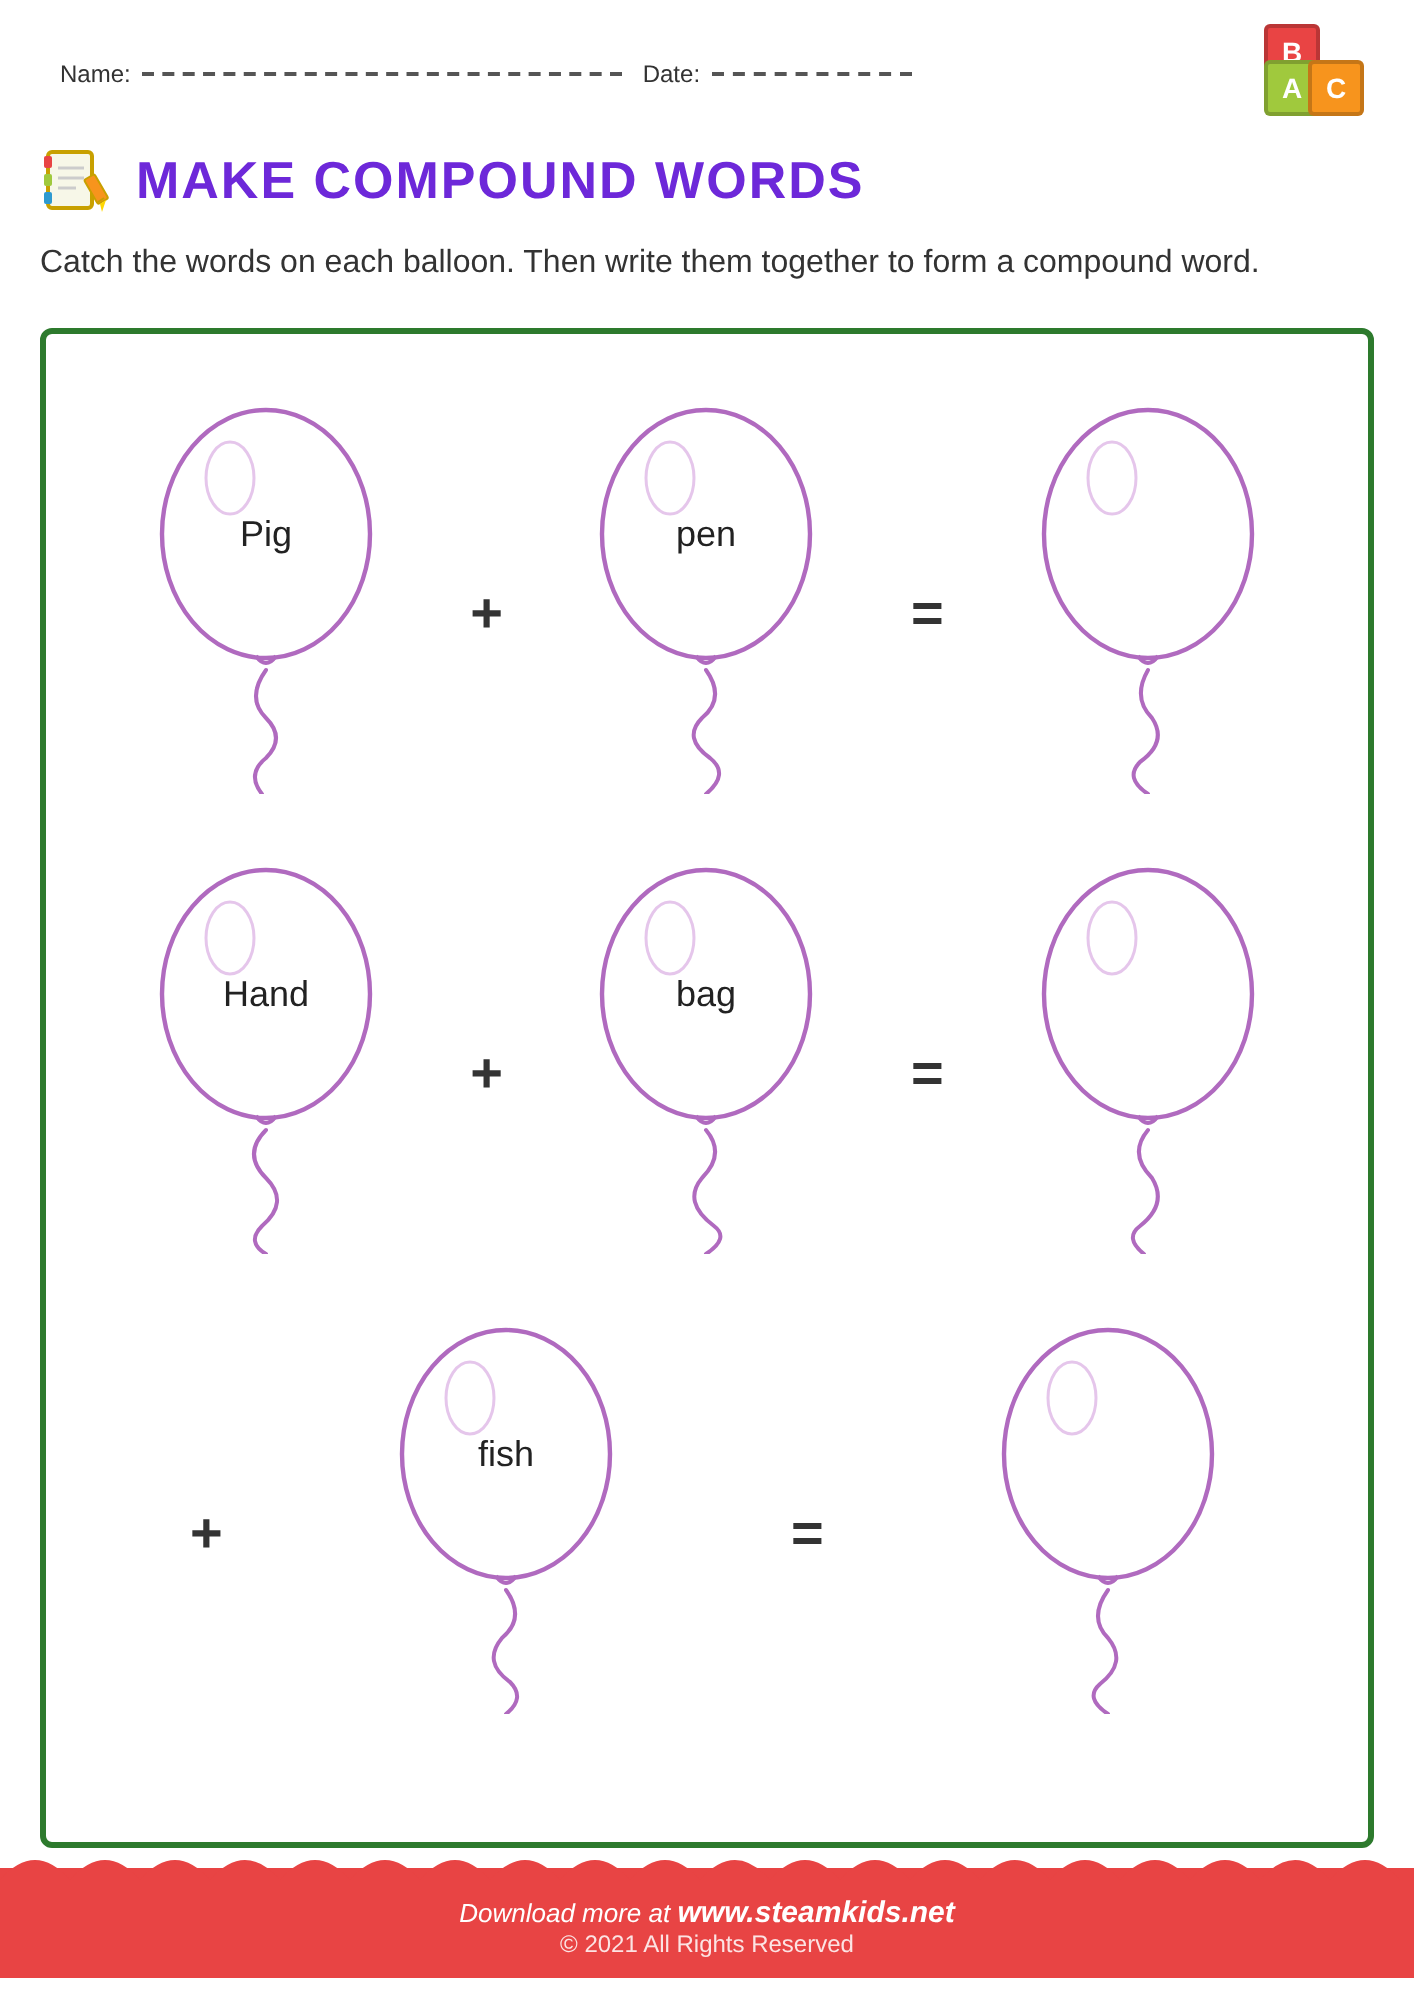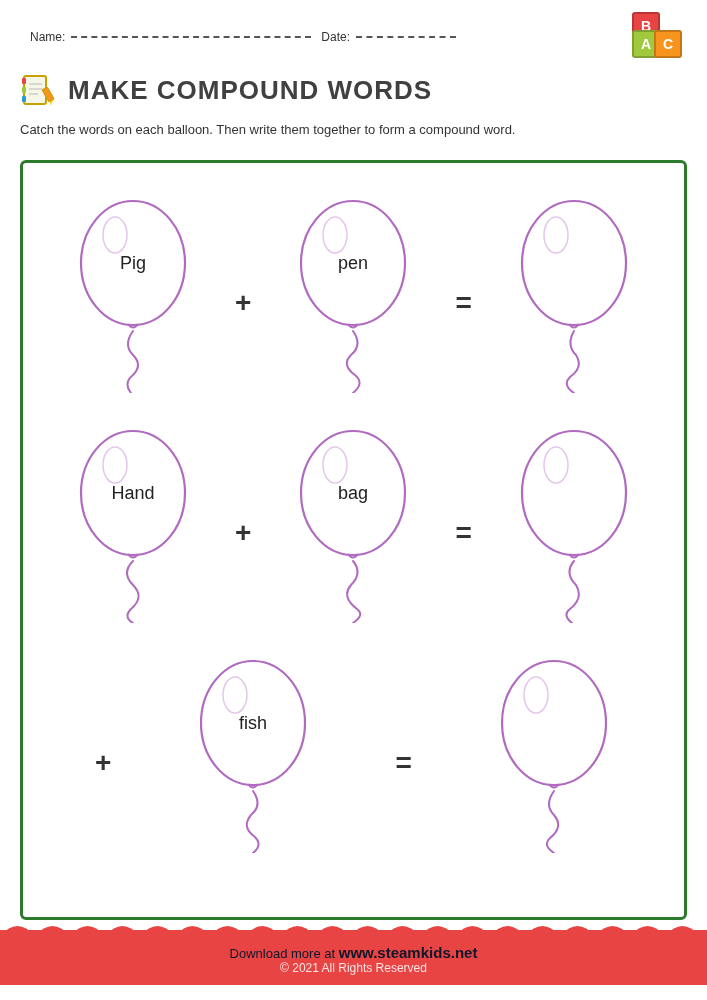--- a/index.html
+++ b/index.html
@@ -96,29 +96,29 @@
       padding: 4px 20px 8px 20px;
       gap: 12px;
     }
     .pencil-icon {
       width: 36px;
       height: 36px;
     }
     .title-text {
       font-size: 26px;
       font-weight: 900;
-      color: #404040;
+      color: #6d28d9;
       text-transform: uppercase;
       letter-spacing: 1px;
     }
 
     
     .instructions {
       padding: 4px 28px 12px 20px;
-      font-size: 13px;
+      font-size: 16px;
       color: #333;
       line-height: 1.5;
     }
 
     
     .content-box {
       margin: 8px 20px 10px 20px;
       border: 3px solid #2d7a2d;
       border-radius: 6px;
       padding: 10px 10px;
@@ -168,22 +168,23 @@
       text-align: center;
     }
     .footer-wave {
       position: absolute;
       top: -14px;
       left: 0;
       width: 100%;
       height: 20px;
     }
     .footer-text {
-      color: #0f172a;
+      color: #ffffff;
       font-size: 13px;
+      font-style: italic;
     }
     .footer-copy {
       font-size: 12px;
       color: rgba(255,255,255,0.85);
     }
   </style>
 </head>
 <body>
 
 <div class="header">

